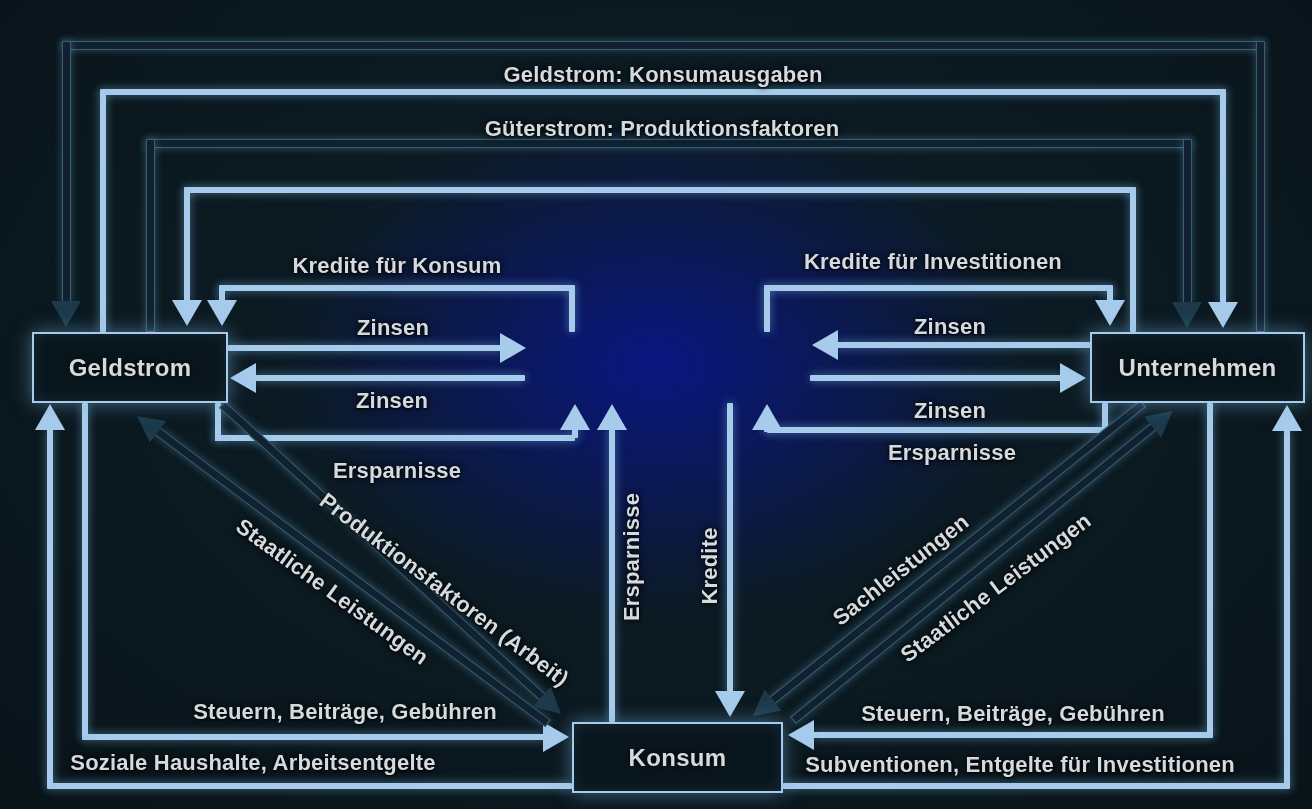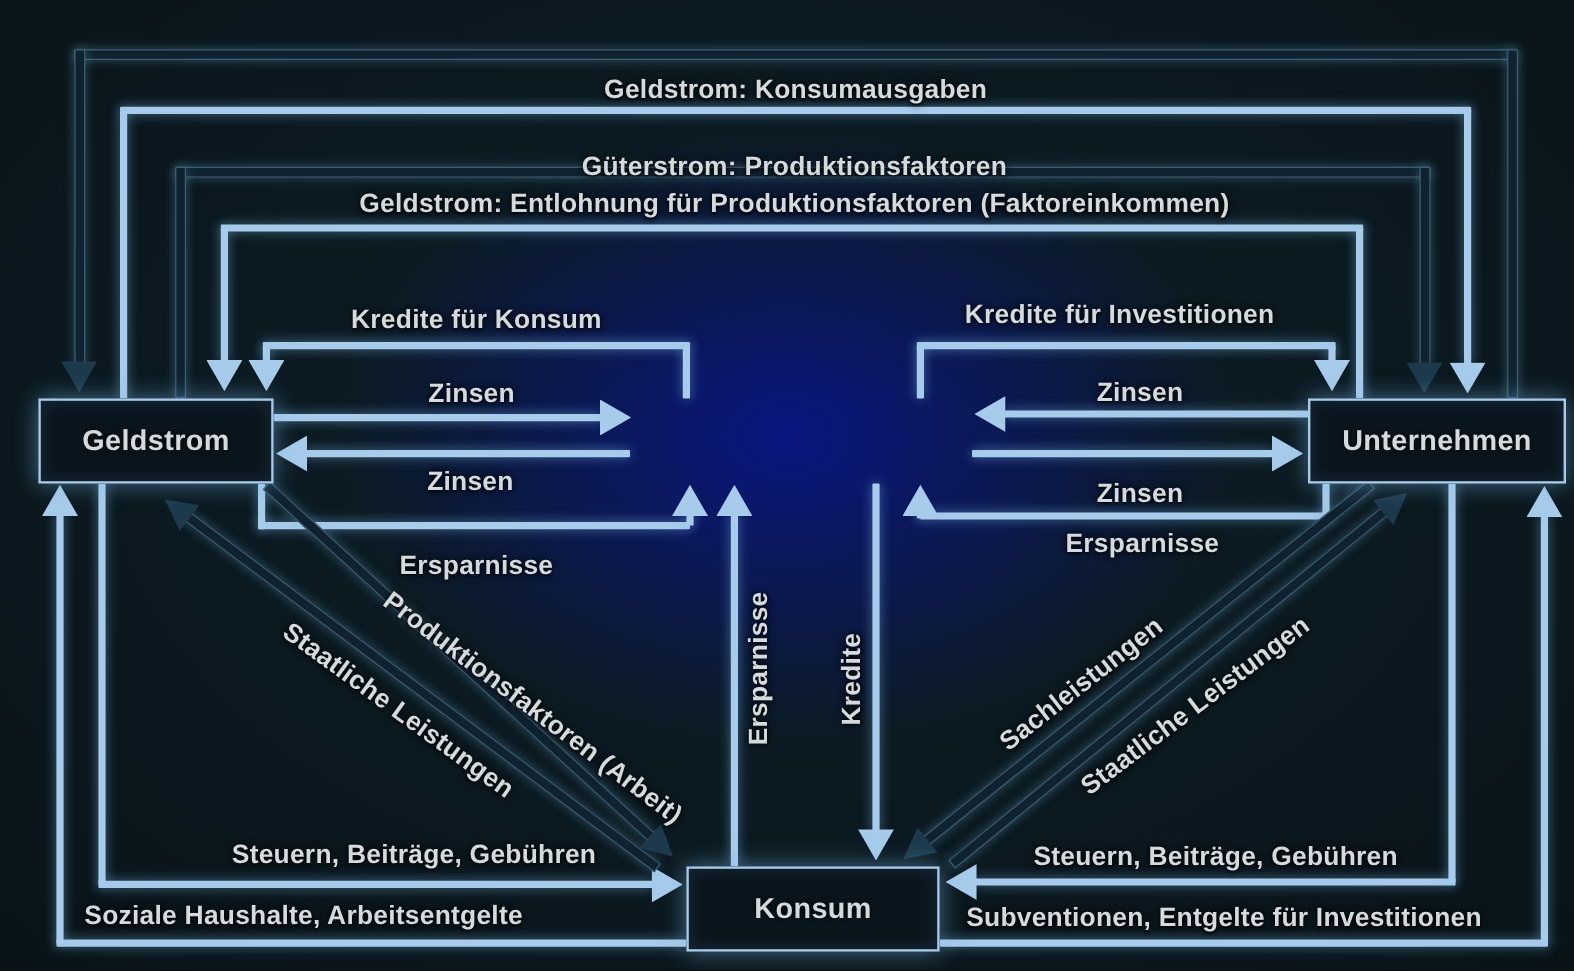--- a/index.html
+++ b/index.html
@@ -122,22 +122,21 @@
     <span>Geldstrom</span>
   </div>
   <div class="node" style="left:1090px;top:332px;width:215px;height:71px;">
     <span>Unternehmen</span>
   </div>
   <div class="node" style="left:572px;top:722px;width:211px;height:71px;">
     <span>Konsum</span>
   </div>
 
   <div class="lbl" style="left:663px;top:75px;">Geldstrom: Konsumausgaben</div>
-  <div class="lbl" style="left:662px;top:139px;">Güterstrom: Produktionsfaktoren</div>
-  <div class="lbl" style="left:662px;top:170px;">Geldstrom: Entlohnung für Produktionsfaktoren (Faktoreinkommen)</div>
+  <div class="lbl" style="left:662px;top:129px;">Güterstrom: Produktionsfaktoren</div>
   <div class="lbl" style="left:397px;top:266px;">Kredite für Konsum</div>
   <div class="lbl" style="left:933px;top:262px;">Kredite für Investitionen</div>
   <div class="lbl" style="left:393px;top:328px;">Zinsen</div>
   <div class="lbl" style="left:392px;top:401px;">Zinsen</div>
   <div class="lbl" style="left:950px;top:327px;">Zinsen</div>
   <div class="lbl" style="left:950px;top:411px;">Zinsen</div>
   <div class="lbl" style="left:397px;top:471px;">Ersparnisse</div>
   <div class="lbl" style="left:952px;top:453px;">Ersparnisse</div>
   <div class="lbl" style="left:632px;top:557px;transform:translate(-50%,-50%) rotate(-90deg);">Ersparnisse</div>
   <div class="lbl" style="left:710px;top:566px;transform:translate(-50%,-50%) rotate(-90deg);">Kredite</div>

